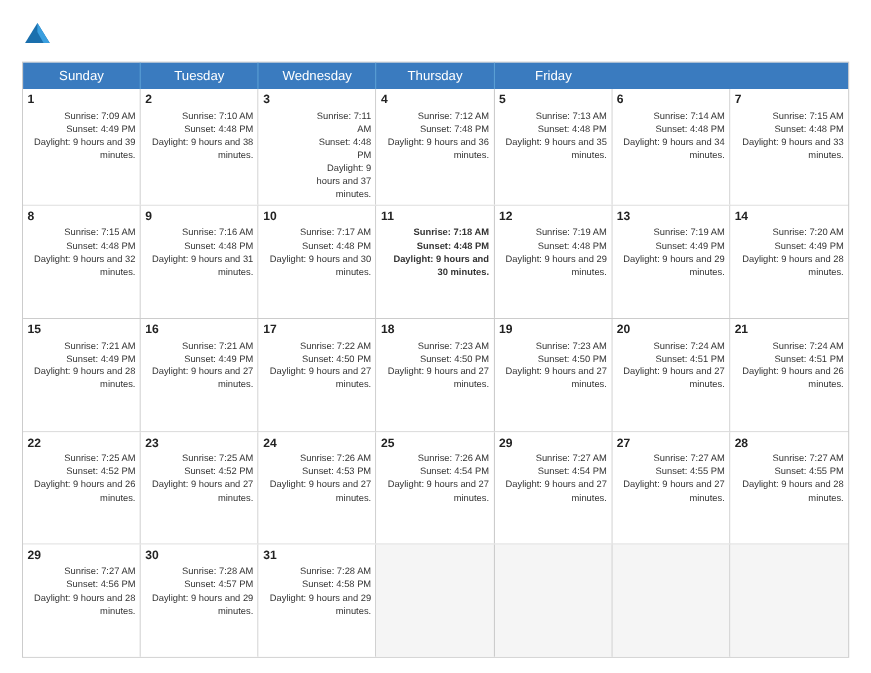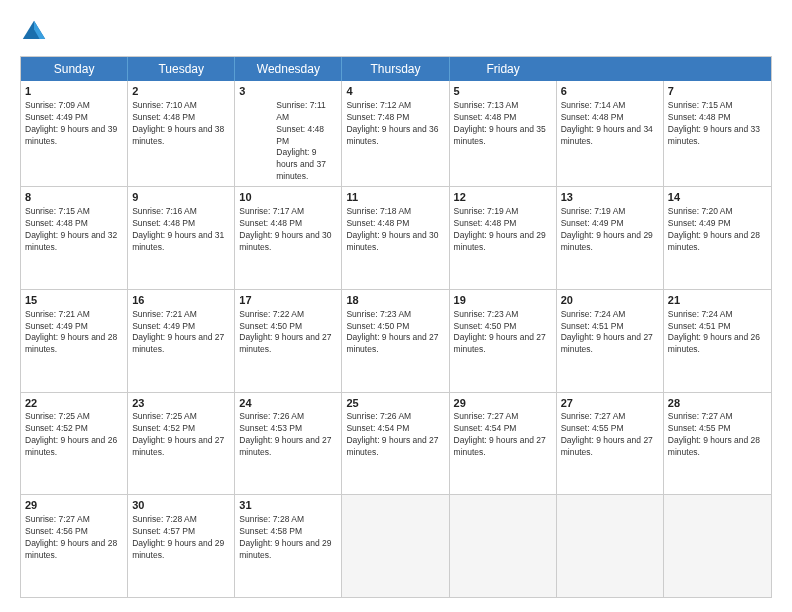--- a/index.html
+++ b/index.html
@@ -97,20 +97,21 @@
       font-size: 11px;
       font-weight: bold;
       color: #222;
       display: block;
       margin-bottom: 1px;
     }
     .cal-cell .cell-info {
       font-size: 8.5px;
       color: #333;
       line-height: 1.4;
+      text-align: right;
     }
   </style>
 </head>
 <body>
 
 <div class="page">
   <div class="header">
     <div class="logo">
       <svg class="logo-icon" viewBox="0 0 40 40">
         <polygon points="20,4 36,30 4,30" fill="#1a6fad"></polygon>
@@ -194,21 +195,21 @@
 Daylight: 9 hours and 31 minutes.</div>
           </div>
           <div class="cal-cell">
             <span class="day-num">10</span>
             <div class="cell-info" style="white-space: pre-line;">Sunrise: 7:17 AM
 Sunset: 4:48 PM
 Daylight: 9 hours and 30 minutes.</div>
           </div>
           <div class="cal-cell">
             <span class="day-num">11</span>
-            <div class="cell-info" style="white-space: pre-line;">Sunrise: 7:18 AM
+            <div class="cell-info" style="white-space: pre-line; font-weight: bold;">Sunrise: 7:18 AM
 Sunset: 4:48 PM
 Daylight: 9 hours and 30 minutes.</div>
           </div>
           <div class="cal-cell">
             <span class="day-num">12</span>
             <div class="cell-info" style="white-space: pre-line;">Sunrise: 7:19 AM
 Sunset: 4:48 PM
 Daylight: 9 hours and 29 minutes.</div>
           </div>
           <div class="cal-cell">

